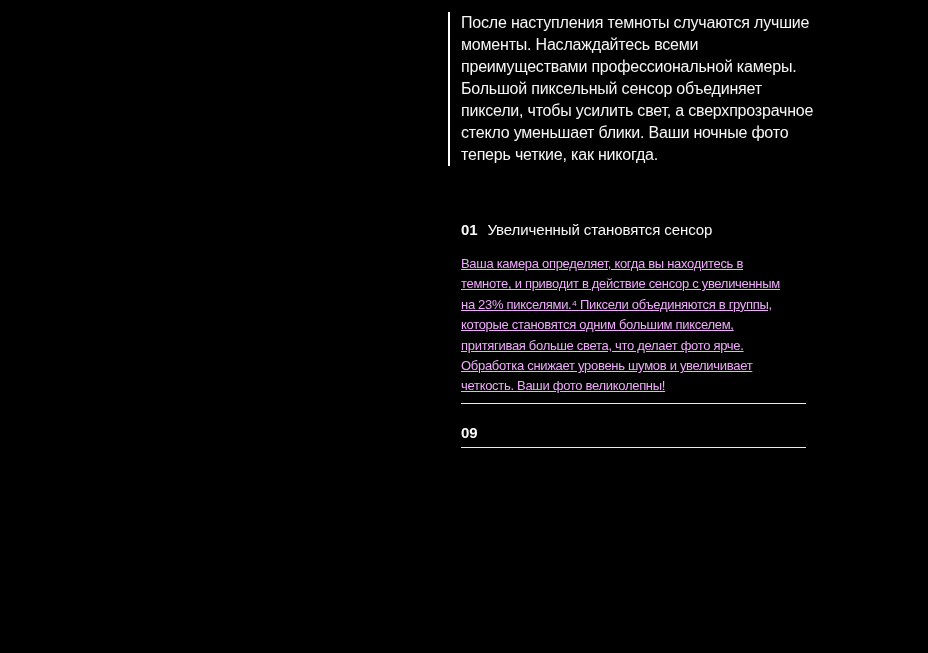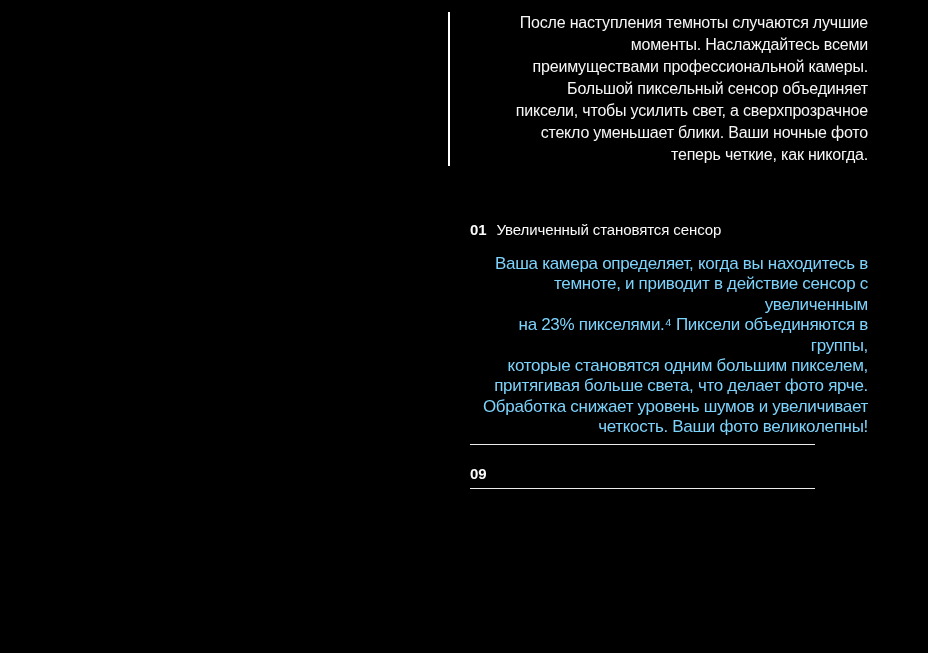--- a/index.html
+++ b/index.html
@@ -15,34 +15,33 @@
     font-family: "Liberation Sans", sans-serif;
     -webkit-font-smoothing: antialiased;
   }
   .content-column {
     position: absolute;
     left: 448px;
     top: 0;
     width: 420px;
     padding-top: 12px;
     box-sizing: border-box;
-    text-align: right;
   }
   .intro-quote {
     border-left: 2px solid #ffffff;
     padding-left: 11px;
     margin: 0;
     color: #f7f7f7;
     font-size: 16px;
     line-height: 22px;
     letter-spacing: -0.2px;
     white-space: pre-line;
   }
   .feature-section {
-    margin-left: 22px;
+    margin-left: 13px;
   }
   .feature-section.first {
     margin-top: 55px;
   }
   .feature-section.second {
     margin-top: 20px;
   }
   .feature-heading {
     display: flex;
     align-items: baseline;
@@ -53,25 +52,26 @@
     letter-spacing: -0.1px;
   }
   .feature-number {
     font-weight: 700;
   }
   .feature-title {
     font-weight: 400;
   }
   .feature-body {
     margin: 16px 0 0 0;
-    color: #7dd3fc;
-    font-size: 17px;
+    color: #f0abfc;
+    font-size: 13px;
     line-height: 20.4px;
     letter-spacing: -0.3px;
     white-space: pre-line;
+    text-decoration: underline;
   }
   .divider {
     border: none;
     border-top: 1px solid rgba(255,255,255,0.92);
     width: 345px;
     margin: 6px 0 0 0;
   }
 </style>
 </head>
 <body>

